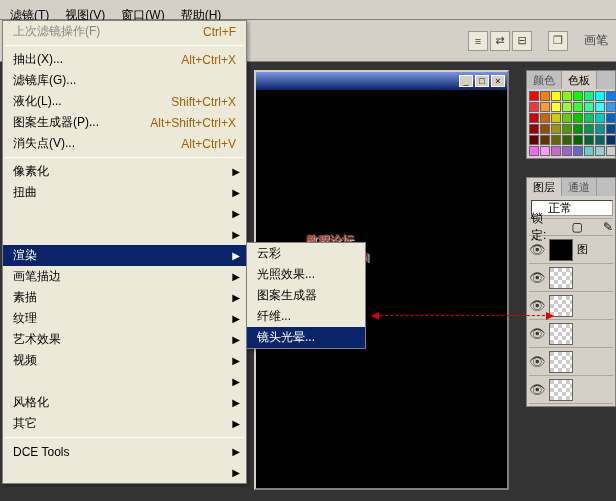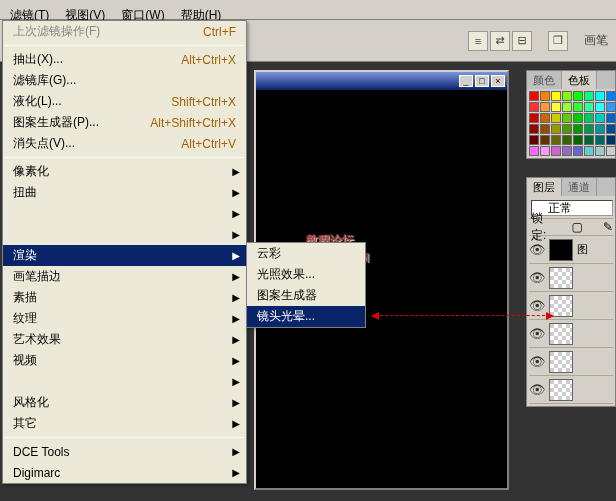--- a/index.html
+++ b/index.html
@@ -158,35 +158,37 @@
         <span class="menu-arrow">▶</span>
       </div>
     </div>
   <div class="menu-sep"></div>
   <div id="g3">
       <div class="menu-item">
         <span class="menu-label">DCE Tools</span>
         <span class="menu-arrow">▶</span>
       </div>
       <div class="menu-item">
-        <span class="menu-label">Digimarc</span>
         <span class="menu-arrow">▶</span>
       </div>
     </div>
 </div>
 
 <div class="dropdown-menu submenu" id="sub">
     <div class="menu-item">
       <span class="menu-label">云彩</span>
     </div>
     <div class="menu-item">
       <span class="menu-label">光照效果...</span>
     </div>
     <div class="menu-item">
       <span class="menu-label">图案生成器</span>
+    </div>
+    <div class="menu-item">
+      <span class="menu-label">纤维...</span>
     </div>
     <div class="menu-item highlighted">
       <span class="menu-label">镜头光晕...</span>
     </div>
   </div>
 
 <div class="canvas-window">
   <div class="canvas-titlebar">
     <div class="win-btn">_</div>
     <div class="win-btn">□</div>

